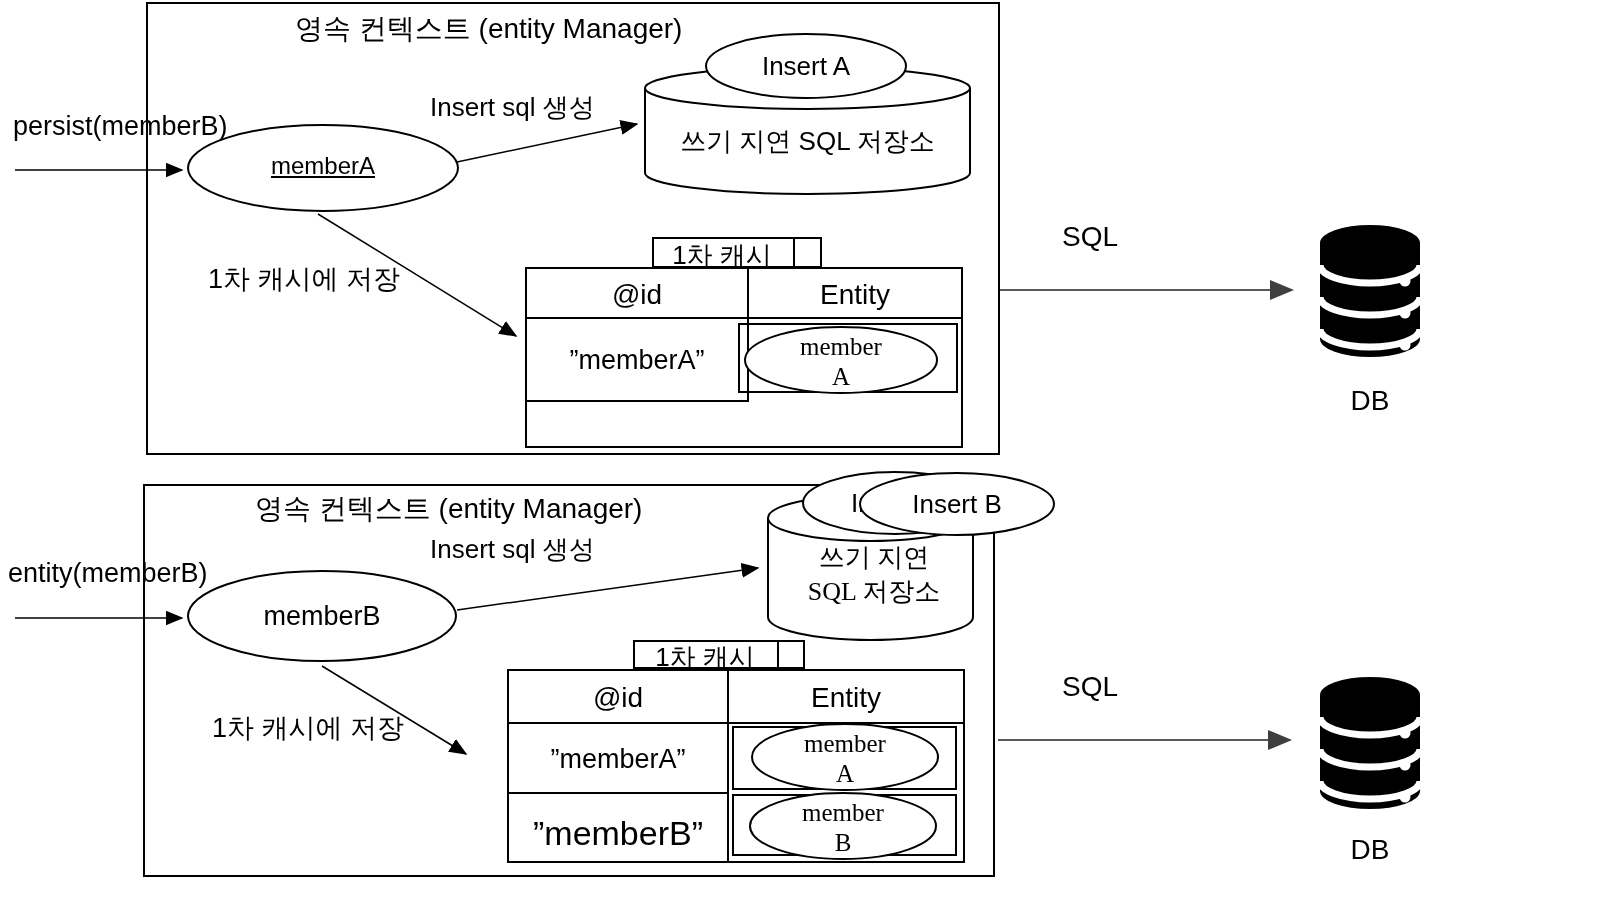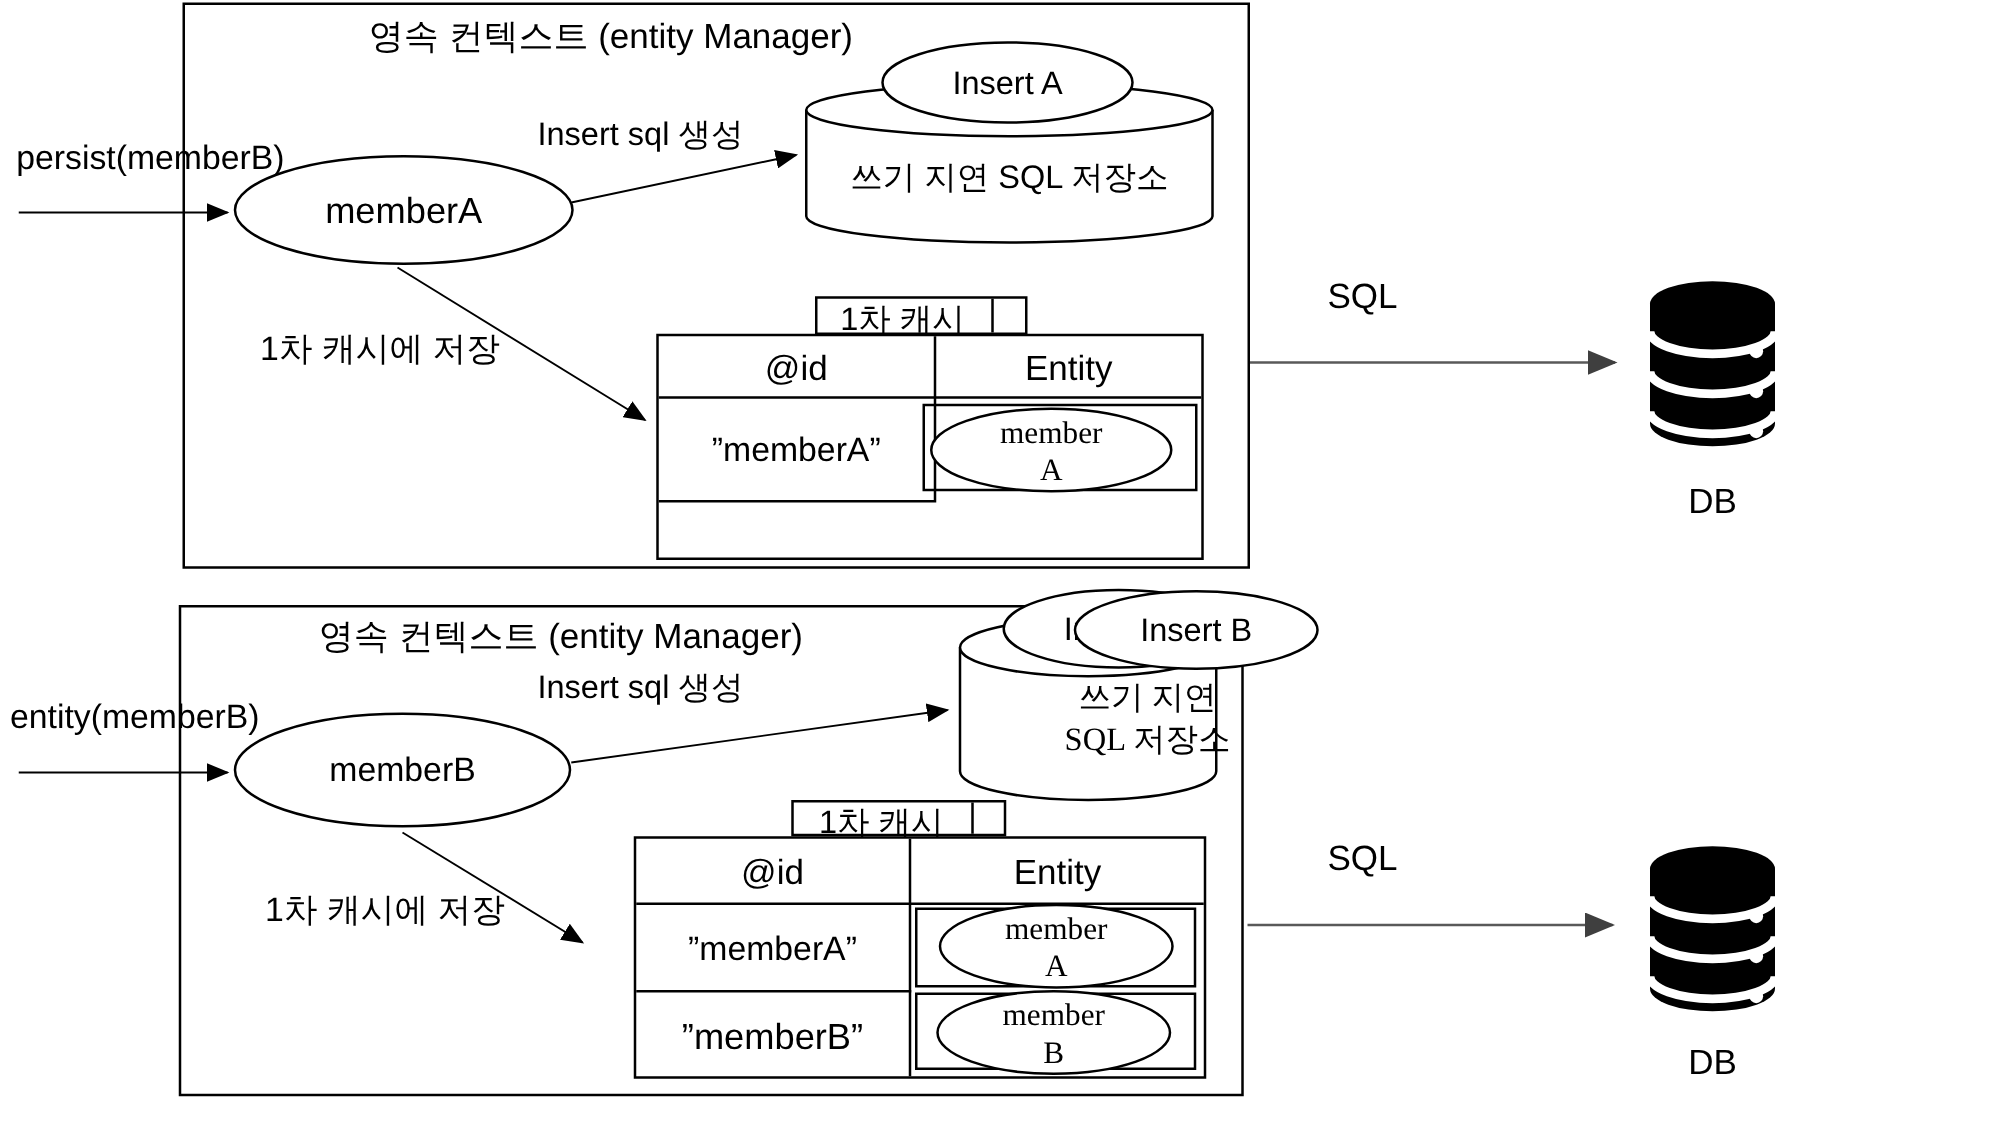--- a/index.html
+++ b/index.html
@@ -102,45 +102,45 @@
     <text x="895" y="512" class="svgtxt">Insert A</text>
     <ellipse cx="957" cy="504" rx="97" ry="31" class="shape"></ellipse>
     <text x="957" y="513" class="svgtxt">Insert B</text>
 
     <ellipse cx="845" cy="757" rx="93" ry="33" class="shape"></ellipse>
     <ellipse cx="843" cy="826" rx="93" ry="33" class="shape"></ellipse>
   </svg>
 
   <div class="txt" style="left:295px;top:12px;font-size:28px;">영속 컨텍스트 (entity Manager)</div>
   <div class="txt" style="left:13px;top:110px;font-size:27px;">persist(memberB)</div>
-  <div class="txt ctr" style="left:223px;top:152px;width:200px;font-size:29px;">memberA</div>
+  <div class="txt ctr" style="left:223px;top:152px;width:200px;font-size:24px;text-decoration:underline;">memberA</div>
   <div class="txt" style="left:430px;top:92px;">Insert sql 생성</div>
   <div class="txt ctr" style="left:660px;top:126px;width:295px;">쓰기 지연 SQL 저장소</div>
   <div class="txt" style="left:208px;top:263px;font-size:27px;">1차 캐시에 저장</div>
   <div class="txt ctr" style="left:652px;top:240px;width:140px;">1차 캐시</div>
   <div class="txt ctr" style="left:527px;top:278px;width:220px;font-size:28px;">@id</div>
   <div class="txt ctr" style="left:749px;top:278px;width:212px;font-size:28px;">Entity</div>
   <div class="txt ctr" style="left:527px;top:344px;width:220px;font-size:27px;">”memberA”</div>
   <div class="txt ctr pre" style="left:781px;top:332px;width:120px;font-size:25px;">member
 A</div>
   <div class="txt" style="left:1062px;top:220px;font-size:28px;">SQL</div>
   <div class="txt ctr" style="left:1320px;top:384px;width:100px;font-size:28px;">DB</div>
 
   <div class="txt" style="left:255px;top:492px;font-size:28px;">영속 컨텍스트 (entity Manager)</div>
   <div class="txt" style="left:8px;top:557px;font-size:27px;">entity(memberB)</div>
   <div class="txt ctr" style="left:222px;top:600px;width:200px;font-size:27px;text-align:center;">memberB</div>
   <div class="txt" style="left:430px;top:534px;">Insert sql 생성</div>
-  <div class="txt ctr pre" style="left:770px;top:541px;width:200px;line-height:1.3;padding-left:48px;">쓰기 지연
+  <div class="txt ctr pre" style="left:726px;top:541px;width:200px;line-height:1.3;padding-left:48px;">쓰기 지연
 SQL 저장소</div>
   <div class="txt" style="left:212px;top:712px;font-size:27px;">1차 캐시에 저장</div>
   <div class="txt ctr" style="left:635px;top:642px;width:140px;">1차 캐시</div>
   <div class="txt ctr" style="left:509px;top:681px;width:218px;font-size:28px;">@id</div>
   <div class="txt ctr" style="left:729px;top:681px;width:234px;font-size:28px;">Entity</div>
   <div class="txt ctr" style="left:509px;top:743px;width:218px;font-size:27px;">”memberA”</div>
   <div class="txt ctr pre" style="left:785px;top:729px;width:120px;font-size:25px;">member
 A</div>
-  <div class="txt ctr" style="left:509px;top:813px;width:218px;font-size:29px;text-align:center;">”memberB”</div>
+  <div class="txt ctr" style="left:509px;top:813px;width:218px;font-size:34px;text-align:center;">”memberB”</div>
   <div class="txt ctr pre" style="left:783px;top:798px;width:120px;font-size:25px;">member
 B</div>
   <div class="txt" style="left:1062px;top:670px;font-size:28px;">SQL</div>
   <div class="txt ctr" style="left:1320px;top:833px;width:100px;font-size:28px;">DB</div>
 
 </div>
 
 </body></html>

